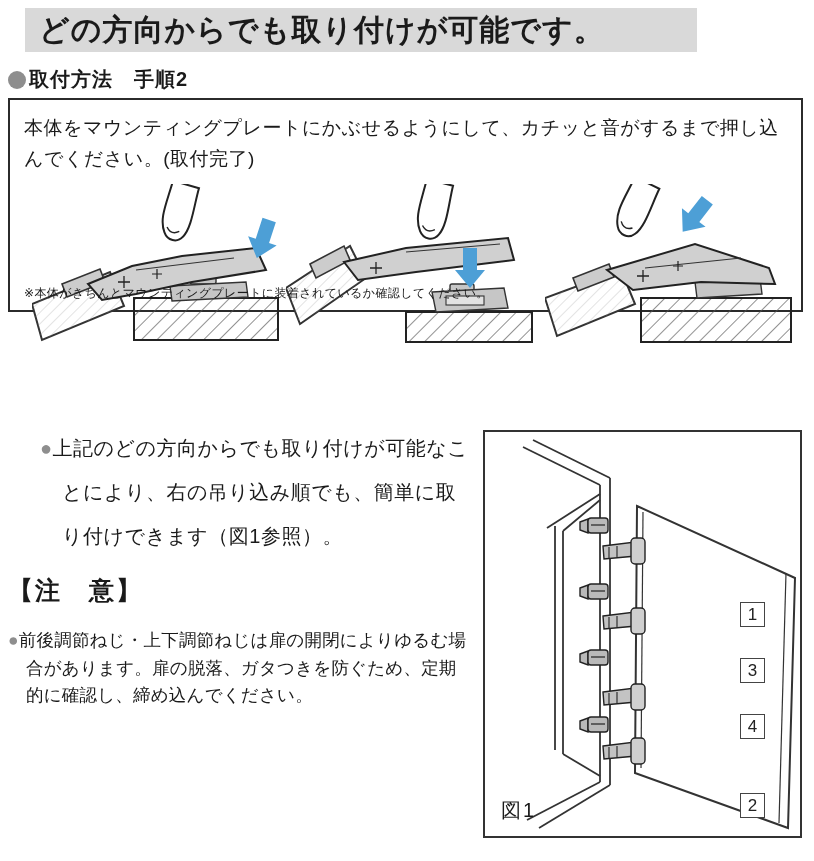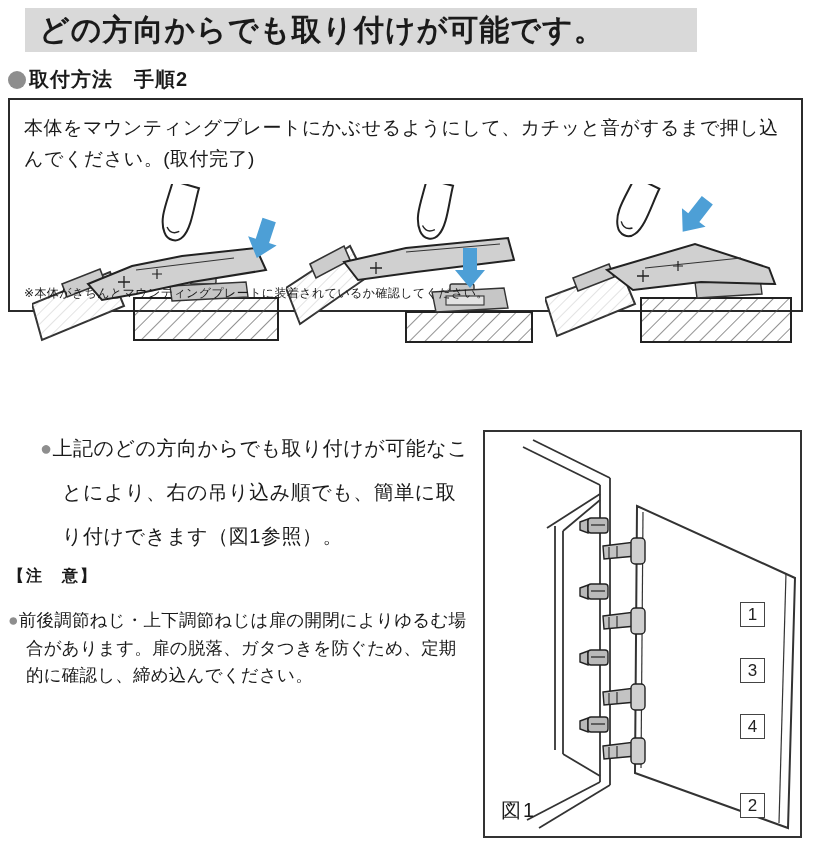--- a/index.html
+++ b/index.html
@@ -42,21 +42,21 @@
   .instruction-note{
     position:absolute; left:14px; bottom:8px; width:770px;
     font-size:12px; letter-spacing:.4px;
   }
 
   
   .notes-col{ position:absolute; left:8px; top:426px; width:466px; }
   .note-p1{ font-size:20px; line-height:44px; letter-spacing:.5px;
             padding-left:22px; text-indent:-22px;margin-left:32px; }
   .note-p1 .bullet-txt{ color:#8e8e8e; }
-  .caution-heading{ font-size:16px; font-weight:bold; margin-top:8px; letter-spacing:2px; }
+  .caution-heading{ font-size:25px; font-weight:bold; margin-top:16px; letter-spacing:2px; }
   .caution-body{ font-size:17.5px; line-height:27.5px; letter-spacing:.2px; margin-top:20px;
                  padding-left:18px; text-indent:-18px; }
   .caution-body .bullet-txt{ color:#8e8e8e; }
 
   
   .figure-box{
     position:absolute; left:483px; top:430px; width:319px; height:408px;
     border:2px solid #333; background:#fff;
   }
   .figure-title{ position:absolute; top:10px; right:12px; font-size:20px; font-weight:bold; letter-spacing:1px; }

